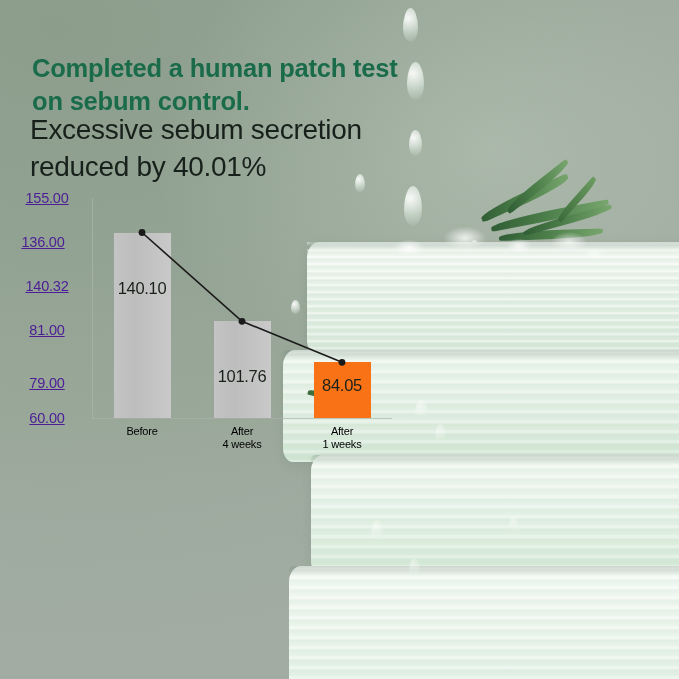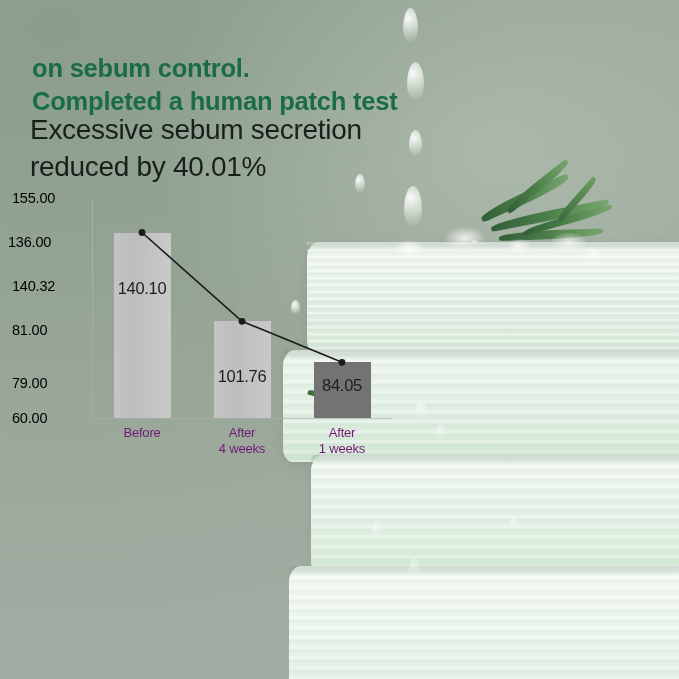--- a/index.html
+++ b/index.html
@@ -126,45 +126,46 @@
   }
   .subhead{
     position:absolute;left:30px;top:112px;width:420px;
     font-size:28px;font-weight:normal;line-height:1.32;
     color:#17201a;letter-spacing:-.3px;
   }
 
   
   #chart{position:absolute;left:0;top:185px;width:400px;height:290px;}
   .ytick{
-    position:absolute;right:0;width:70px;text-align:left;
-    font-size:14.5px;color:#000000;letter-spacing:-.2px;
+    position:absolute;right:0;width:70px;text-align:center;
+    font-size:14.5px;color:#4c1d95;letter-spacing:-.2px;
     transform:translateY(-50%);
+    text-decoration:underline;
   }
   .yaxis{
     position:absolute;left:92px;top:13px;width:1px;height:221px;
     background:rgba(168,180,168,.75);
   }
   .xaxis{
     position:absolute;left:92px;top:233px;width:300px;height:1px;
     background:rgba(168,180,168,.65);
   }
   .bar{position:absolute;bottom:0;}
   .bar-grey{
     background:linear-gradient(to right,#c4c4c4 0%,#bdbdbd 35%,#c9c9c9 100%);
     box-shadow:0 0 0 .5px rgba(160,160,160,.5);
   }
-  .bar-mint{background:#737373;text-decoration:underline;}
+  .bar-mint{background:#f97316;text-decoration:underline;}
   .bar-label{
     position:absolute;width:100%;text-align:center;
     font-size:16.5px;color:#1a211a;letter-spacing:-.3px;
   }
   .xlabel{
     position:absolute;text-align:center;
-    font-size:13px;line-height:1.22;color:#701a75;letter-spacing:-.2px;
+    font-size:11px;line-height:1.22;color:#000000;letter-spacing:-.2px;
   }
   #line-layer{position:absolute;left:0;top:0;width:400px;height:290px;overflow:visible;}
 </style>
 </head>
 <body>
 
 <div id="stage">
 
   <div class="bg-base"></div>
   <div class="bg-sheen"></div>
@@ -216,22 +217,22 @@
     <div class="leaf-sm" style="left:52px;top:386px;width:46px;height:6px;transform:rotate(-30deg);"></div>
 
     <div class="drop" style="left:156px;top:400px;width:13px;height:22px;opacity:.55;"></div>
     <div class="drop" style="left:176px;top:424px;width:11px;height:20px;opacity:.5;"></div>
     <div class="drop" style="left:112px;top:520px;width:12px;height:24px;opacity:.5;"></div>
     <div class="drop" style="left:150px;top:558px;width:11px;height:20px;opacity:.45;"></div>
     <div class="drop" style="left:250px;top:516px;width:10px;height:18px;opacity:.45;"></div>
   </div>
 
   <div class="headline">
+    <div>Completed a human patch test</div>
     <div>on sebum control.</div>
-    <div>Completed a human patch test</div>
   </div>
 
   <div class="subhead">
     <div>Excessive sebum secretion</div>
     <div>reduced by 40.01%</div>
   </div>
 
   <div id="chart">
     <div class="yaxis"></div>
     <div class="xaxis"></div>

